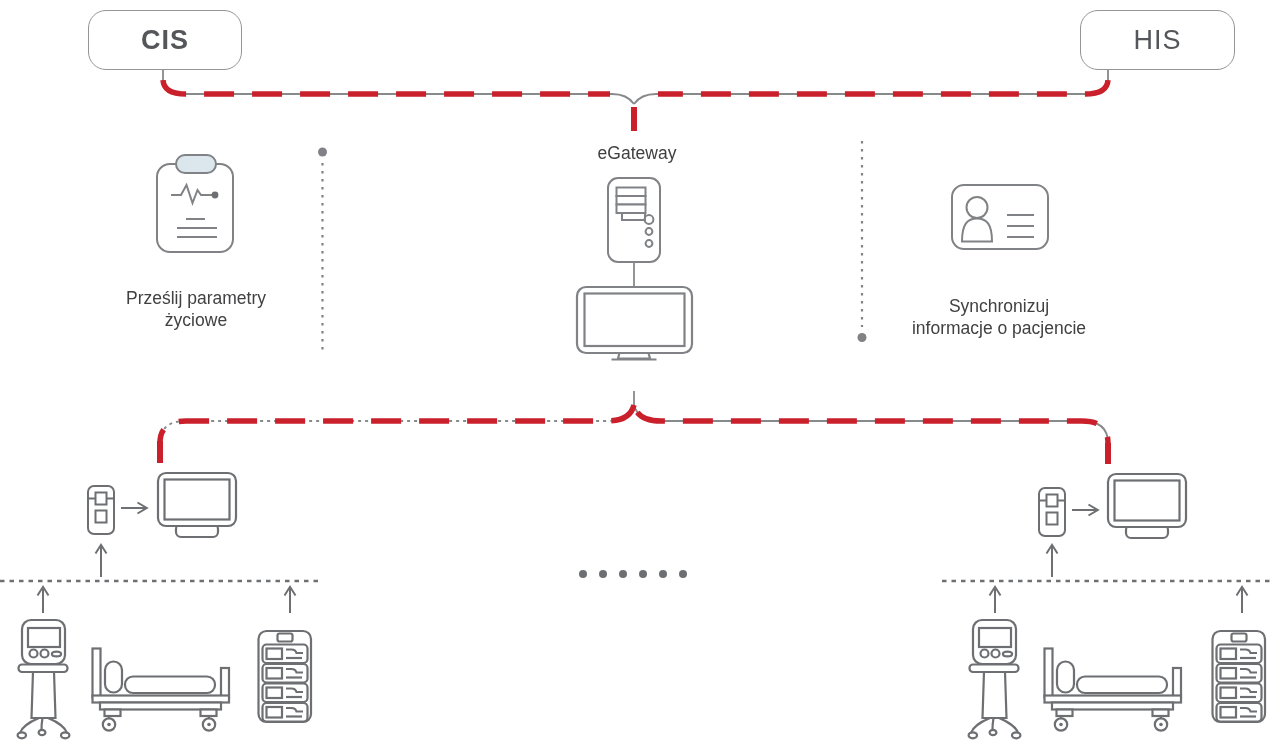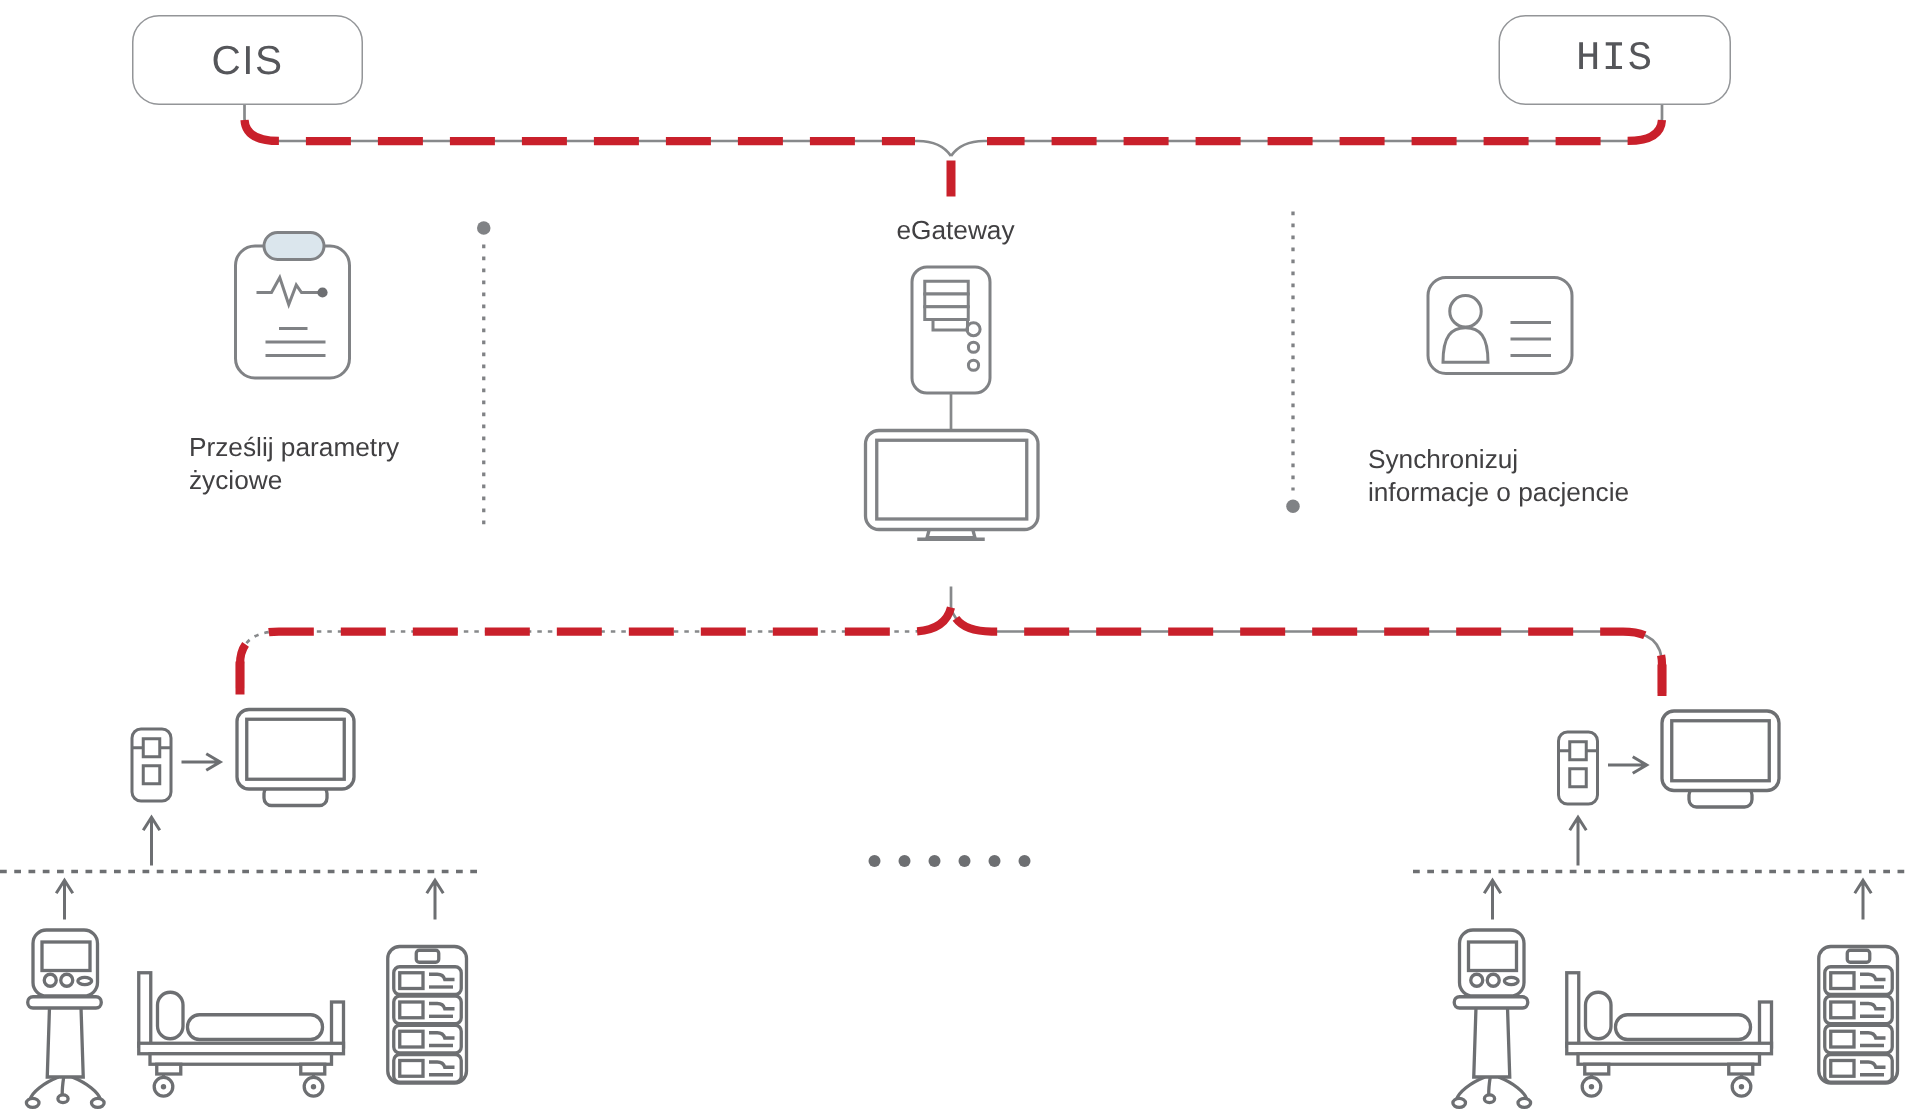--- a/index.html
+++ b/index.html
@@ -6,24 +6,24 @@
   .canvas{
     position:relative;width:1273px;height:741px;background:#fff;overflow:hidden;
     font-family:"Liberation Sans", sans-serif;color:#414042;
   }
   .layer{position:absolute;left:0;top:0;}
   .node-box{
     position:absolute;top:10px;height:58px;border:1.5px solid #939598;border-radius:18px;
     display:flex;align-items:center;justify-content:center;background:#fff;
     font-size:27px;font-weight:300;letter-spacing:1px;color:#55565a;
   }
-  .box-cis{left:88px;width:152px;}
-  .box-his{left:999px;width:153px;font-family:Liberation Mono, monospace;}
+  .box-cis{left:88px;width:152px;font-weight:bold;}
+  .box-his{left:1080px;width:153px;}
   .lbl{
-    position:absolute;transform:translate(-50%,-50%);text-align:left;
+    position:absolute;transform:translate(-50%,-50%);text-align:center;
     font-size:17.5px;line-height:22px;color:#414042;white-space:nowrap;
   }
   .lbl-egateway{left:637px;top:153px;}
   .lbl-cms{left:634px;top:378px;}
   .lbl-vitals{left:196px;top:309px;}
   .lbl-patient{left:999px;top:317px;}
   
   .wire{stroke:#87898b;stroke-width:1.8;fill:none;}
   .wiredot{stroke:#87898b;stroke-width:1.8;fill:none;stroke-dasharray:3 4;}
   .reddash{stroke:#c9202b;stroke-width:5.5;fill:none;stroke-dasharray:30 18;}

